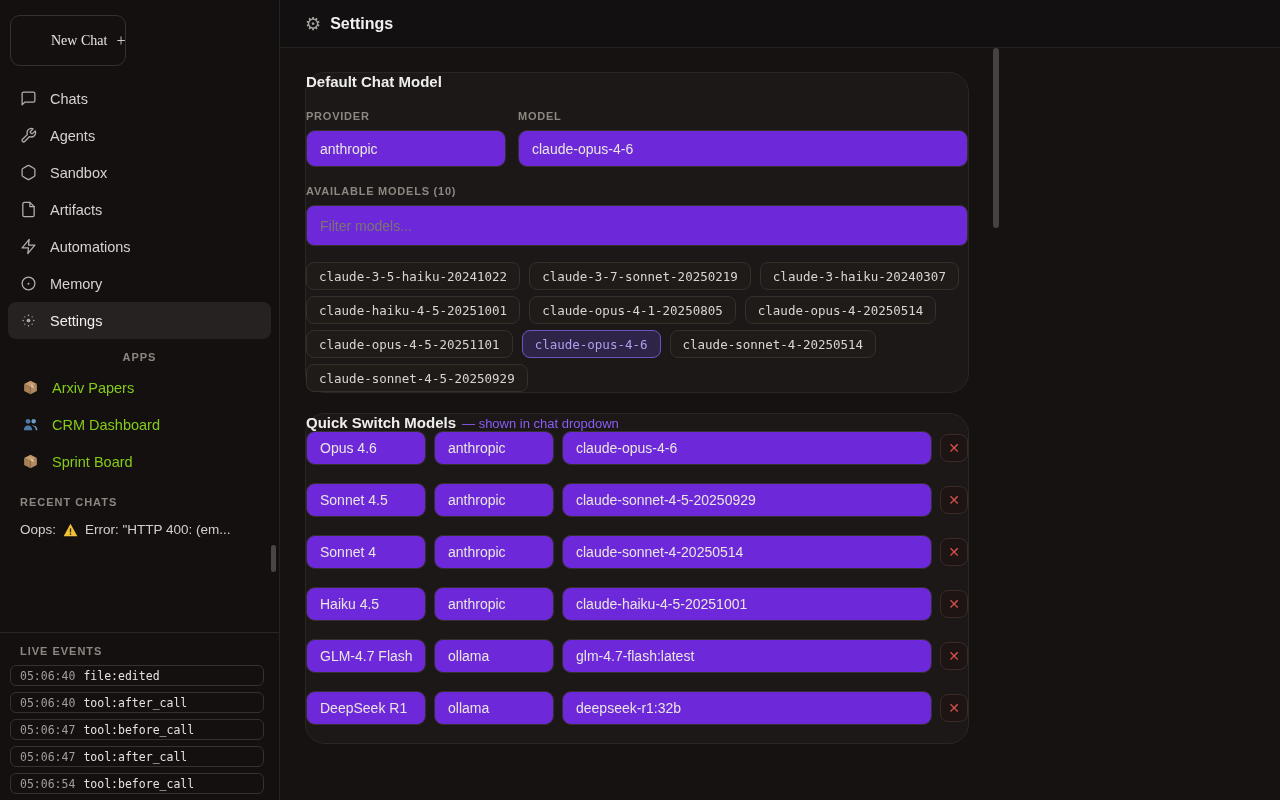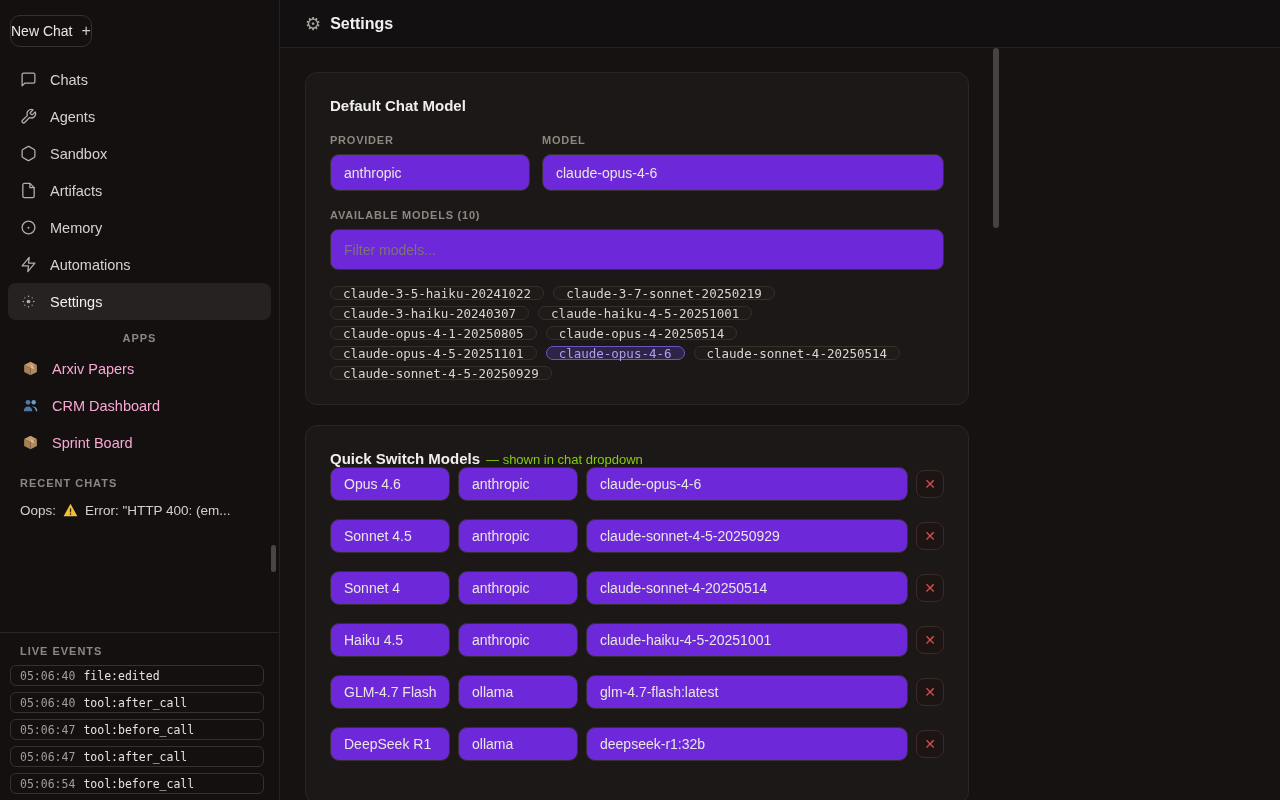--- a/index.html
+++ b/index.html
@@ -20,47 +20,47 @@
     height:64px; display:flex; align-items:center; gap:14px;
     padding:0 16px; border-bottom:1px solid #272222;
   }
   .logo { width:32px; height:32px; border-radius:8px; overflow:hidden; flex:0 0 auto; }
   .app-title { font-size:19px; font-weight:bold; color:#f2f0ee; flex:1; }
   .moon-btn { width:30px; height:30px; display:flex; align-items:center; justify-content:center;
     background:none; border:none; cursor:pointer; color:#b3ada8; }
 
   .new-chat {
     display:flex; align-items:center; justify-content:center; gap:9px;
-    height:32px; margin:15px 10px 9px 10px;
+    height:51px; margin:15px 10px 9px 10px;
     background:transparent; border:1px solid #363030; border-radius:10px;
-    color:#e9e6e3; font-size:14px; font-family:Liberation Sans, sans-serif; cursor:pointer;
+    color:#e9e6e3; font-size:14px; font-family:Liberation Serif, serif; cursor:pointer;padding-left:40px;
   }
   .new-chat .plus { font-size:16px; color:#cfcac6; }
 
   .nav { margin-top:14px; }
   .nav-item {
     display:flex; align-items:center; gap:12px;
     height:37px; margin:0 8px; padding:0 12px; border-radius:8px;
     font-size:14.5px; color:#d6d2cf; cursor:pointer;
   }
   .nav-item .nicon { width:18px; height:18px; color:#b4aeaa; display:flex; align-items:center; }
   .nav-item.active { background:#272222; color:#f0edeb; }
   .section-label {
     font-size:11px; font-weight:bold; letter-spacing:0.09em;
     color:#8d8781; padding:0 20px; text-transform:uppercase;
   }
   .apps-label { margin:12px 0 6px 0;text-align:center; }
   .app-item {
     display:flex; align-items:center; gap:13px;
-    height:37px; padding:0 8px 0 22px; font-size:14.5px; color:#f9a8d4; cursor:pointer;
+    height:37px; padding:0 8px 0 22px; font-size:14.5px; color:#84cc16; cursor:pointer;
   }
   .app-item .aicon { width:17px; height:17px; display:flex; }
   .recent-label { margin:16px 0 4px 0; }
   .recent-item {
-    display:flex; gap:5px; padding:0 8px 0 20px;
+    display:flex; align-items:center; gap:5px; padding:0 8px 0 20px;
     margin-top:14px; font-size:13.5px; color:#d3cfcb; cursor:pointer;
     white-space:nowrap; overflow:hidden;
   }
   .recent-item .wicon { width:15px; height:14px; flex:0 0 auto; margin:0 2px; }
   .recent-clip {
     position:absolute; left:20px; right:12px; top:637px; height:7px;
     overflow:hidden; font-size:13.5px; color:#d3cfcb;
   }
 
   .live-panel {
@@ -91,44 +91,44 @@
 
   .scroll-area {
     position:absolute; top:48px; left:0; width:720px; height:752px;
     overflow:hidden; padding:24px 0 0 25px;
   }
   .main-thumb { position:absolute; left:713px; top:48px; width:6px; height:180px;
     background:#474140; border-radius:3px; }
 
   .card {
     width:664px; background:#1c1817; border:1px solid #2b2524;
-    border-radius:12px; padding:24px;
+    border-radius:20px; 
   }
   .card + .card { margin-top:20px; }
   .card-title { font-size:15px; font-weight:bold; color:#f0eeec; }
-  .card-sub { font-size:13px; font-weight:normal; color:#84cc16; margin-left:6px; }
+  .card-sub { font-size:13px; font-weight:normal; color:#8b5cf6; margin-left:6px; }
 
   .field-label {
     font-size:11px; font-weight:bold; letter-spacing:0.07em; color:#8d8781;
     margin:20px 0 8px 0; text-transform:uppercase;
   }
   .row-2col { display:flex; gap:12px; }
   .col-provider { width:200px; }
   .col-model { flex:1; }
   .ti {
     width:100%; height:37px; background:#6d28d9; border:1px solid #352f2d;
     border-radius:9px; color:#e8e5e2; font-size:14px; font-family:inherit;
     padding:0 13px; outline:none;
   }
   .ti::placeholder { color:#7b756f; }
   .filter-input { height:41px; border-radius:8px; }
 
   .chips { display:flex; flex-wrap:wrap; gap:6px 9px; margin-top:16px; }
   .chip {
-    height:14px; display:flex; align-items:center; padding:0 12px;
+    height:28px; display:flex; align-items:center; padding:0 12px;
     background:#1f1b19; border:1px solid #363029; border-radius:8px;
     font-size:12.5px; color:#d9d5d1; cursor:pointer; white-space:nowrap;
   }
   .chip.selected { background:#2d2447; border-color:#6a55c2; color:#b29cee; }
 
   .qrow { display:grid; grid-template-columns:120px 120px 1fr 28px; gap:8px;
     align-items:center; margin-bottom:18px; }
   .qrow:first-of-type { margin-top:18px; }
   .qrow .ti { height:34px; }
   .del-btn {
@@ -178,34 +178,34 @@
       <span class="nicon">
         <svg width="17" height="17" viewBox="0 0 24 24" fill="none" stroke="currentColor" stroke-width="1.8" stroke-linecap="round" stroke-linejoin="round">
             <path d="M14 2H6a2 2 0 0 0-2 2v16a2 2 0 0 0 2 2h12a2 2 0 0 0 2-2V8z"></path>
             <polyline points="14 2 14 8 20 8"></polyline>
           </svg>
       </span>
       <span>Artifacts</span>
     </div>
     <div class="nav-item">
       <span class="nicon">
+        <svg width="17" height="17" viewBox="0 0 24 24" fill="none" stroke="currentColor" stroke-width="1.8" stroke-linejoin="round">
+            <path d="M13 2 3 14h9l-1 8 10-12h-9l1-8z"></path>
+          </svg>
+      </span>
+      <span>Automations</span>
+    </div>
+    <div class="nav-item">
+      <span class="nicon">
         <svg width="17" height="17" viewBox="0 0 24 24" fill="none" stroke="currentColor" stroke-width="1.8">
             <circle cx="12" cy="12" r="9"></circle>
             <circle cx="12" cy="12.5" r="1.4" fill="currentColor" stroke="none"></circle>
           </svg>
       </span>
       <span>Memory</span>
-    </div>
-    <div class="nav-item">
-      <span class="nicon">
-        <svg width="17" height="17" viewBox="0 0 24 24" fill="none" stroke="currentColor" stroke-width="1.8" stroke-linejoin="round">
-            <path d="M13 2 3 14h9l-1 8 10-12h-9l1-8z"></path>
-          </svg>
-      </span>
-      <span>Automations</span>
     </div>
     <div class="nav-item active">
       <span class="nicon">
         <svg width="17" height="17" viewBox="0 0 24 24" fill="currentColor">
           <circle cx="12" cy="12" r="2.6"></circle>
           <circle cx="12" cy="4.5" r="1.1"></circle>
             <circle cx="12" cy="19.5" r="1.1"></circle>
           <circle cx="4.5" cy="12" r="1.1"></circle>
             <circle cx="19.5" cy="12" r="1.1"></circle>
           <circle cx="6.8" cy="6.8" r="0.9"></circle>

